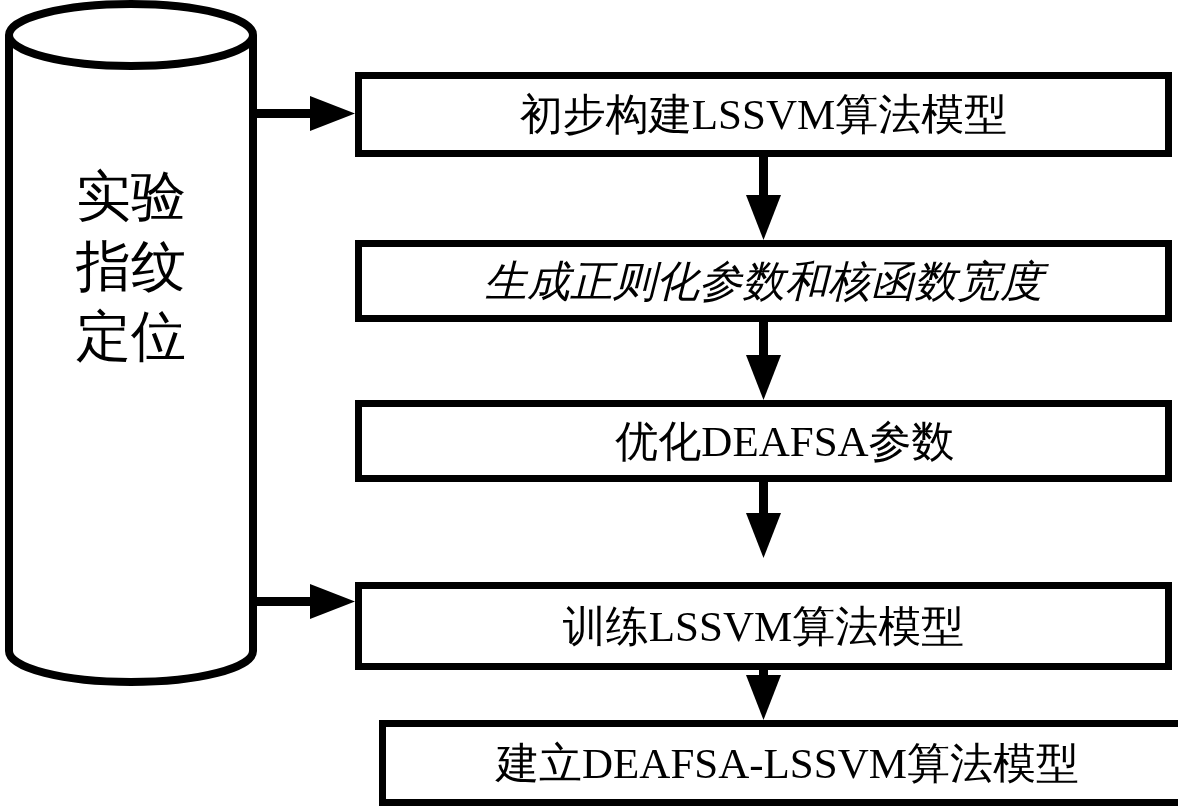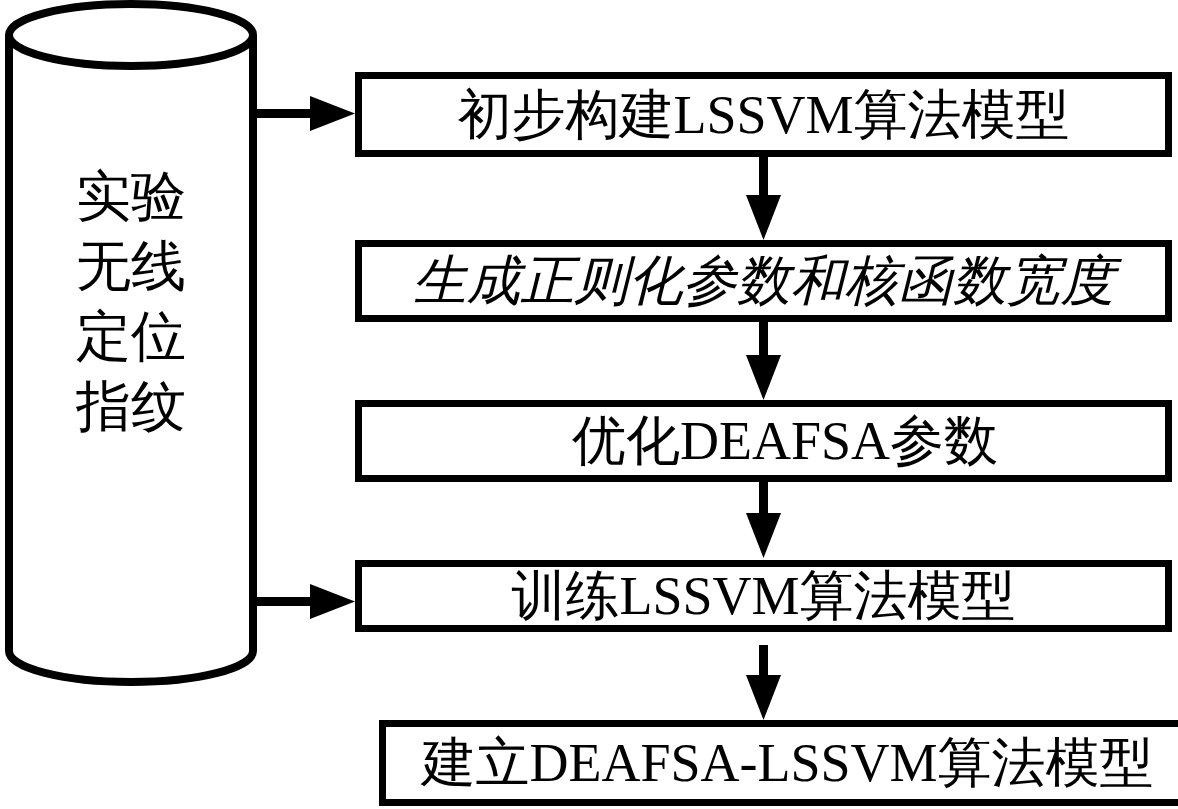--- a/index.html
+++ b/index.html
@@ -26,29 +26,29 @@
   .step-box {
     position: absolute;
     left: 355px;
     width: 817px;
     box-sizing: border-box;
     border: 7px solid #000000;
     background: #ffffff;
     display: flex;
     align-items: center;
     justify-content: center;
-    font-size: 54px;
+    font-size: 43px;
     line-height: 1;
     white-space: nowrap;
     text-align: center;
   }
   .step-1 { top: 72px;  height: 85px; }
   .step-2 { top: 240px; height: 82px; font-style: italic; }
   .step-3 { top: 400px; height: 82px; padding-left: 43px; }
-  .step-4 { top: 560px; height: 72px; }
+  .step-4 { top: 582px; height: 88px; }
   .step-5 { top: 720px; height: 86px; margin-left: 24px; }
   .db-label {
     position: absolute;
     left: 8px;
     top: 162px;
     width: 246px;
     text-align: center;
     font-size: 55px;
     line-height: 70px;
     white-space: nowrap;
@@ -94,23 +94,22 @@
     </g>
 
     <g>
       <line x1="763.5" y1="645" x2="763.5" y2="680" stroke-width="9" stroke="#000000"></line>
       <polygon points="746,675 781,675 763.5,720" fill="#000000"></polygon>
     </g>
   </svg>
 
   <div class="db-label">
     <div>实验</div>
-    <div>无线</div>
+    <div>指纹</div>
     <div>定位</div>
-    <div>指纹</div>
   </div>
 
   <div class="step-box step-1">
     <span>初步构建LSSVM算法模型</span>
   </div>
   <div class="step-box step-2">
     <span>生成正则化参数和核函数宽度</span>
   </div>
   <div class="step-box step-3">
     <span>优化DEAFSA参数</span>

